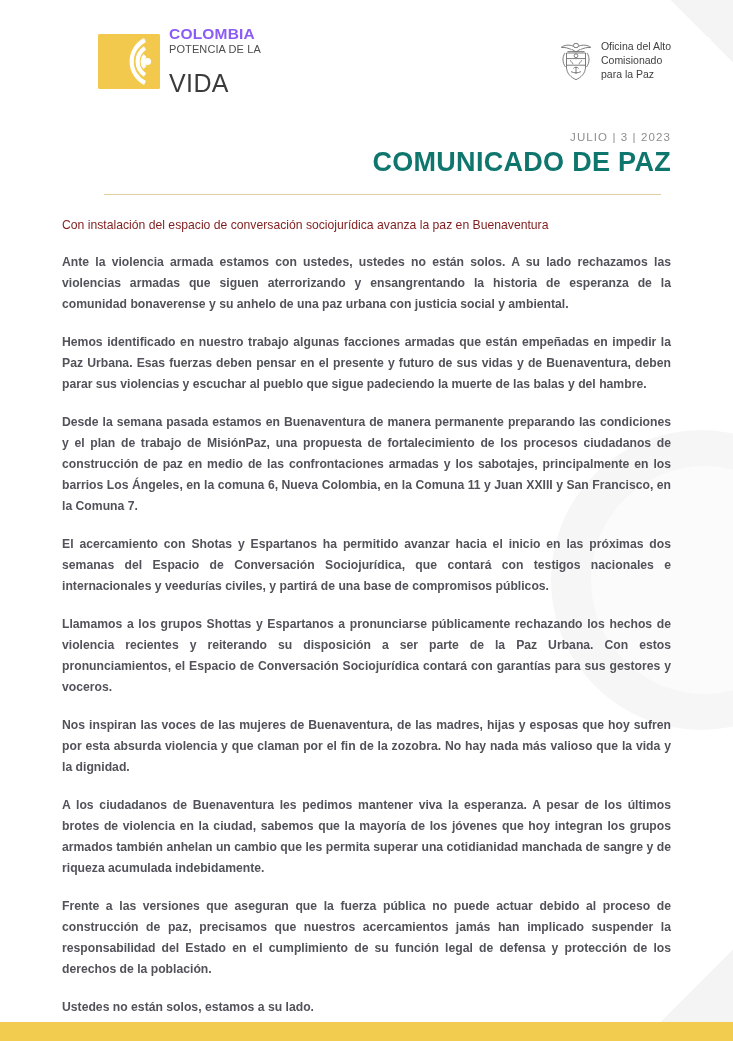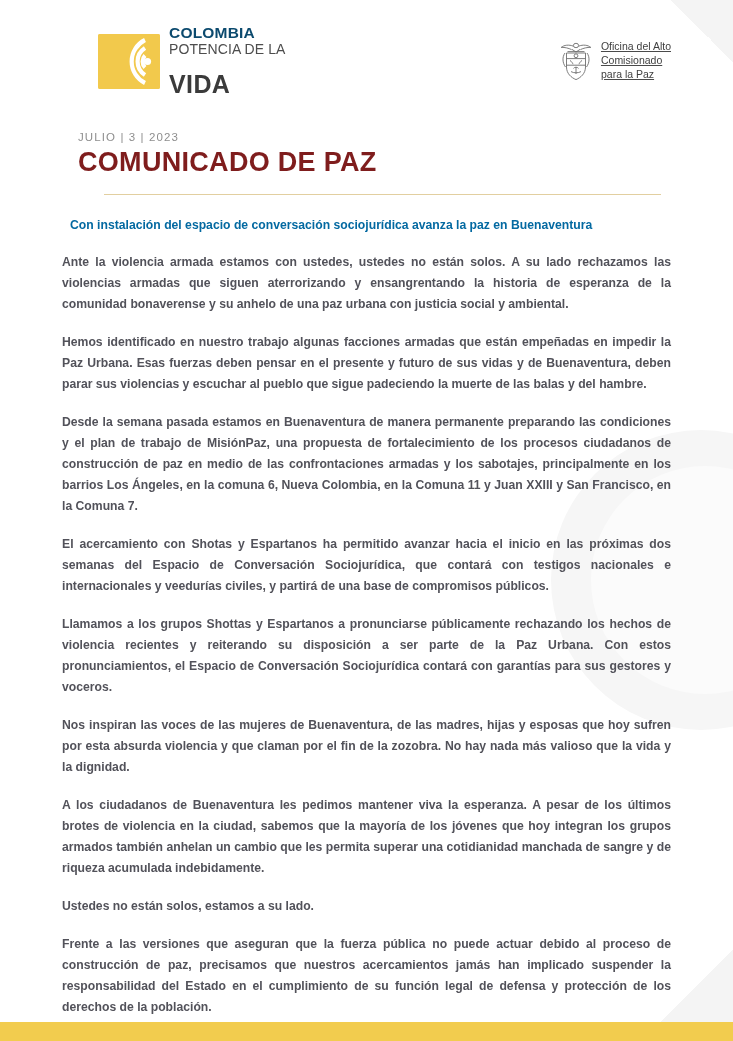--- a/index.html
+++ b/index.html
@@ -90,92 +90,92 @@
   .logo-words {
     display: flex;
     flex-direction: column;
     justify-content: center;
     line-height: 1;
   }
   .logo-words .l1 {
     font-size: 15.5px;
     font-weight: 700;
     letter-spacing: 0.2px;
-    color: #0c4a6e;
+    color: #8b5cf6;
   }
   .logo-words .l2 {
-    font-size: 14px;
+    font-size: 11px;
     font-weight: 400;
     letter-spacing: 0.1px;
     color: #4d4d4d;
     margin-top: 2px;
   }
   .logo-words .l3 {
     font-size: 25px;
-    font-weight: 700;
+    font-weight: 400;
     letter-spacing: 0.4px;
     color: #3b3b3b;
     margin-top: 16px;
   }
 
   
   .logo-oacp {
     display: flex;
     align-items: flex-end;
     gap: 8px;
-    text-decoration: underline;
   }
   .oacp-arms {
     width: 34px;
     height: 42px;
     flex: 0 0 auto;
   }
   .oacp-text {
     font-size: 10.5px;
     line-height: 1.32;
     color: #3f3f3f;
     white-space: pre-line;
   }
 
   
   .title-block {
     padding: 0 62px 0 78px;
     margin-top: 36px;
+    text-align: right;
   }
   .date-line {
     font-size: 11.5px;
     letter-spacing: 1.1px;
     color: #8e8e8e;
     font-weight: 400;
   }
   .doc-title {
     font-size: 27px;
     font-weight: 700;
     letter-spacing: 0.3px;
-    color: #7f1d1d;
+    color: #0f766e;
     margin-top: 5px;
     line-height: 1.1;
   }
   .rule {
     height: 1px;
     background: #E2CFA0;
     margin: 16px 10px 0 26px;
   }
 
   
   .content {
     padding: 0 62px 0 62px;
     margin-top: 22px;
   }
   .lede {
     font-size: 12.2px;
-    font-weight: 700;
-    color: #0369a1;
+    font-weight: 400;
+    color: #7f1d1d;
     line-height: 1.45;
-    margin: 0 0 18px 8px;
+    margin: 0 0 18px 0;
   }
   .para {
     font-size: 12.2px;
     line-height: 1.72;
     color: #52525a;
     text-align: justify;
     margin: 0 0 17px 0;
     font-weight: bold;
   }
   .para:last-child { margin-bottom: 0; }
@@ -272,19 +272,19 @@
 
   <div class="content">
     <p class="lede">Con instalación del espacio de conversación sociojurídica avanza la paz en Buenaventura</p>
     <p class="para">Ante la violencia armada estamos con ustedes, ustedes no están solos. A su lado rechazamos las violencias armadas que siguen aterrorizando y ensangrentando la historia de esperanza de la comunidad bonaverense y su anhelo de una paz urbana con justicia social y ambiental.</p>
     <p class="para">Hemos identificado en nuestro trabajo algunas facciones armadas que están empeñadas en impedir la Paz Urbana. Esas fuerzas deben pensar en el presente y futuro de sus vidas y de Buenaventura, deben parar sus violencias y escuchar al pueblo que sigue padeciendo la muerte de las balas y del hambre.</p>
     <p class="para">Desde la semana pasada estamos en Buenaventura de manera permanente  preparando las condiciones y el plan de trabajo de MisiónPaz, una propuesta de fortalecimiento de los procesos ciudadanos de construcción de paz en medio de las confrontaciones armadas y los sabotajes, principalmente en los barrios Los Ángeles, en la comuna 6, Nueva Colombia, en la Comuna 11 y Juan XXIII y San Francisco, en la Comuna 7.</p>
     <p class="para">El acercamiento con Shotas y Espartanos ha permitido avanzar hacia el inicio en las próximas dos semanas del Espacio de Conversación Sociojurídica, que contará con testigos nacionales e internacionales y veedurías civiles, y partirá de una base de compromisos públicos.</p>
     <p class="para">Llamamos a los grupos Shottas y Espartanos a pronunciarse públicamente rechazando los hechos de violencia recientes y reiterando su disposición a ser parte de la Paz Urbana. Con estos pronunciamientos, el Espacio de Conversación Sociojurídica contará con garantías para sus gestores y voceros.</p>
     <p class="para">Nos inspiran las voces de las mujeres de Buenaventura, de las madres, hijas y esposas que hoy sufren por esta absurda violencia y que claman por el fin de la zozobra. No hay nada más valioso que la vida y la dignidad.</p>
     <p class="para">A los ciudadanos de Buenaventura les pedimos mantener viva la esperanza. A pesar de los últimos brotes de violencia en la ciudad, sabemos que la mayoría de los jóvenes que hoy integran los grupos armados también anhelan un cambio que les permita superar una cotidianidad manchada de sangre y de riqueza acumulada indebidamente.</p>
+    <p class="para">Frente a las versiones que aseguran que la fuerza pública no puede actuar debido al proceso de construcción de paz, precisamos que nuestros acercamientos  jamás han implicado suspender la responsabilidad del Estado en el cumplimiento de su función legal de defensa y protección de los derechos de la población.</p>
     <p class="para">Ustedes no están solos, estamos a su lado.</p>
-    <p class="para">Frente a las versiones que aseguran que la fuerza pública no puede actuar debido al proceso de construcción de paz, precisamos que nuestros acercamientos  jamás han implicado suspender la responsabilidad del Estado en el cumplimiento de su función legal de defensa y protección de los derechos de la población.</p>
   </div>
 
 </div>
 
 <div class="footer-bar"></div>
 
 </body></html>

